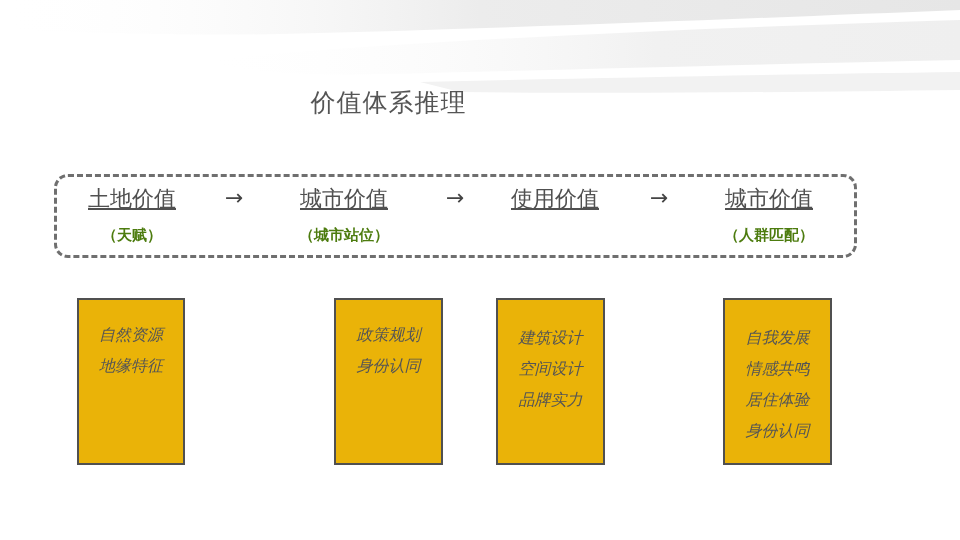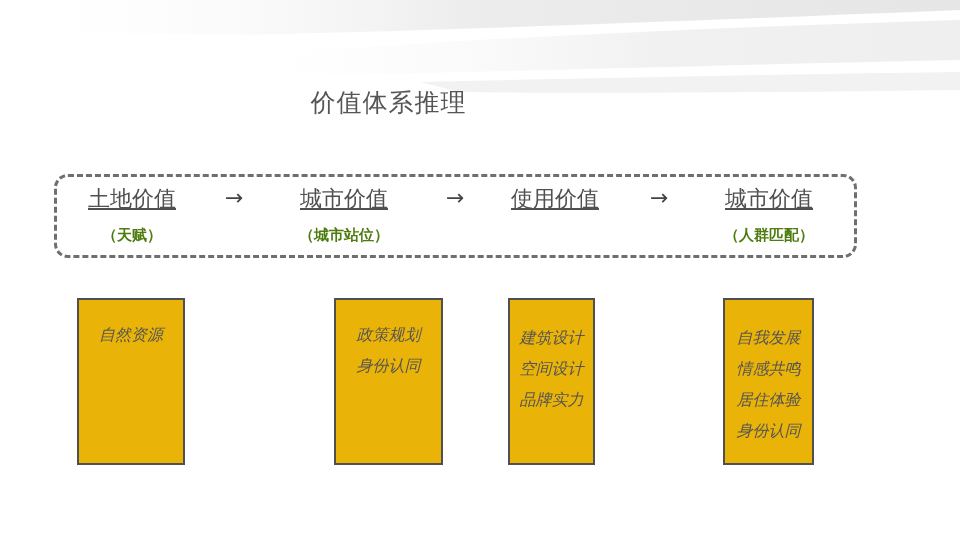--- a/index.html
+++ b/index.html
@@ -77,38 +77,39 @@
 <div class="arrow" style="left:650px;">→</div>
 
 <div class="stage" style="left:689px;">
   <div class="name">城市价值</div>
   <div class="note">（人群匹配）</div>
 </div>
 
 <div class="box" style="left:77px; width:108px;">
   <div class="items" style="padding-top:19px;">
     <span class="item">自然资源</span>
+    <span class="item">地缘特征</span>
   </div>
 </div>
 
 <div class="box" style="left:287px; width:109px;margin-left:47px;">
   <div class="items" style="padding-top:19px;">
     <span class="item">政策规划</span>
     <span class="item">身份认同</span>
   </div>
 </div>
 
-<div class="box" style="left:508px; width:87px;">
+<div class="box" style="left:496px; width:109px;">
   <div class="items" style="padding-top:22px;">
     <span class="item">建筑设计</span>
     <span class="item">空间设计</span>
     <span class="item">品牌实力</span>
   </div>
 </div>
 
-<div class="box" style="left:723px; width:91px;">
+<div class="box" style="left:723px; width:109px;">
   <div class="items" style="padding-top:22px;">
     <span class="item">自我发展</span>
     <span class="item">情感共鸣</span>
     <span class="item">居住体验</span>
     <span class="item">身份认同</span>
   </div>
 </div>
 
 </body></html>

